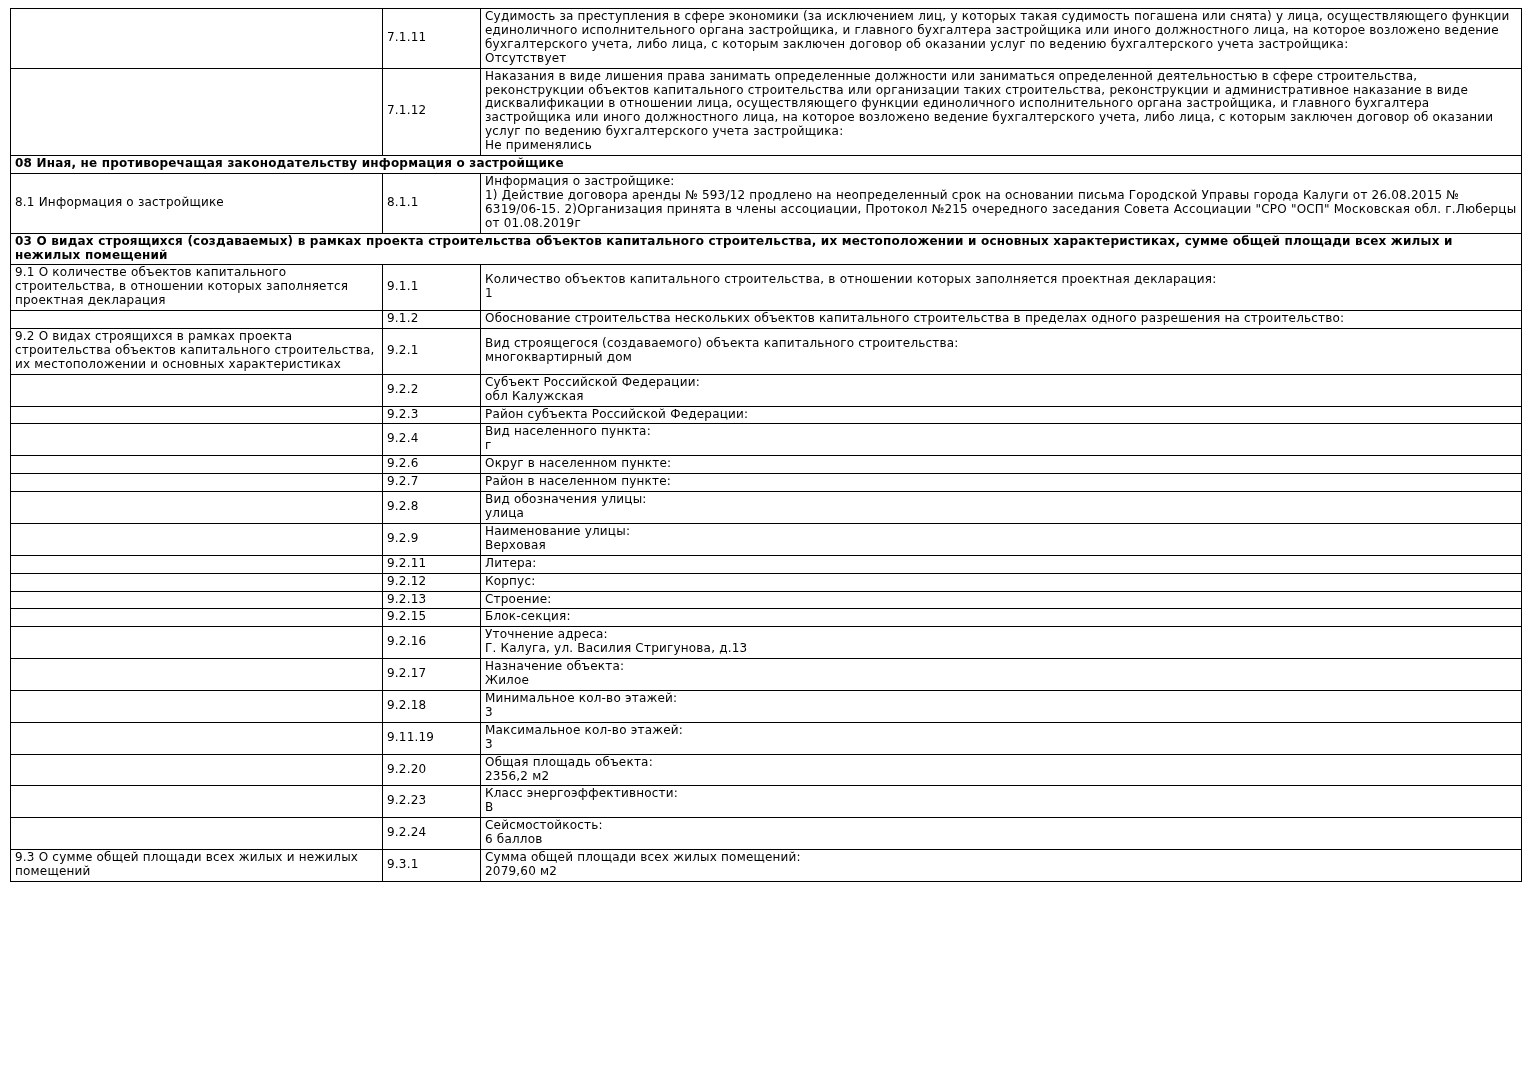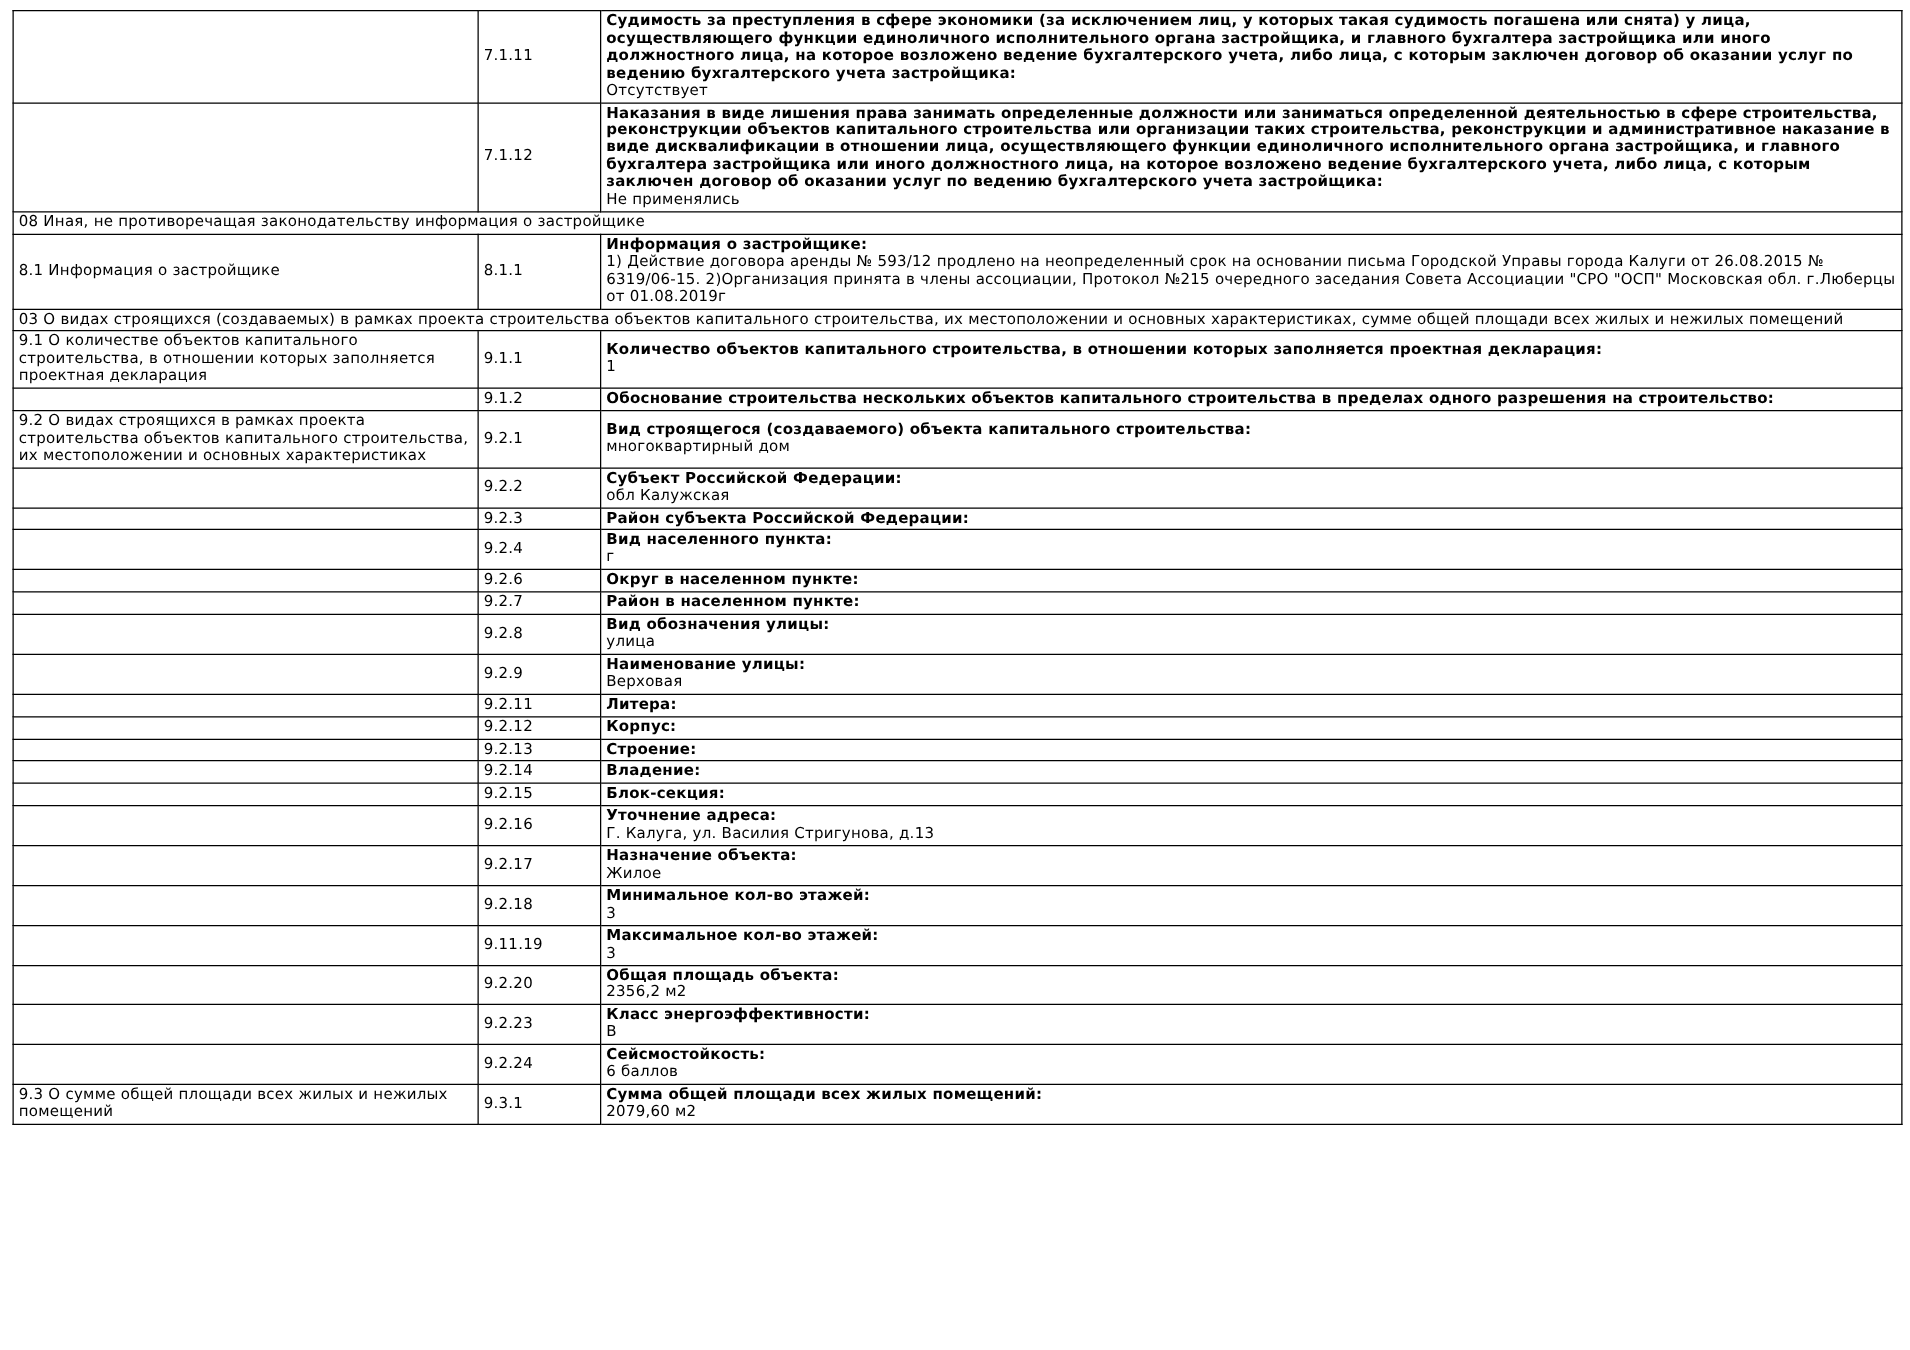--- a/index.html
+++ b/index.html
@@ -35,28 +35,28 @@
     vertical-align: middle;
   }
   td.code-cell {
     width: 98px;
     vertical-align: middle;
   }
   td.content-cell {
     vertical-align: middle;
   }
   td.section-cell {
-    font-weight: normal;
+    font-weight: bold;
     padding: 1px 4px;
   }
   .value-line {
     font-weight: normal;
   }
   .label-line {
-    font-weight: bold;
+    font-weight: normal;
   }
 </style>
 </head>
 <body>
 
 <div class="page">
   <table class="decl">
     <colgroup>
       <col style="width:372px">
       <col style="width:98px">
@@ -185,27 +185,20 @@
         </tr>
         <tr>
           <td class="section-label"></td>
           <td class="code-cell">9.2.13</td>
           <td class="content-cell">
             <div class="label-line">Строение:</div>
           </td>
         </tr>
         <tr>
           <td class="section-label"></td>
-          <td class="code-cell">9.2.14</td>
-          <td class="content-cell">
-            <div class="label-line">Владение:</div>
-          </td>
-        </tr>
-        <tr>
-          <td class="section-label"></td>
           <td class="code-cell">9.2.15</td>
           <td class="content-cell">
             <div class="label-line">Блок-секция:</div>
           </td>
         </tr>
         <tr>
           <td class="section-label"></td>
           <td class="code-cell">9.2.16</td>
           <td class="content-cell">
             <div class="label-line">Уточнение адреса:</div>

